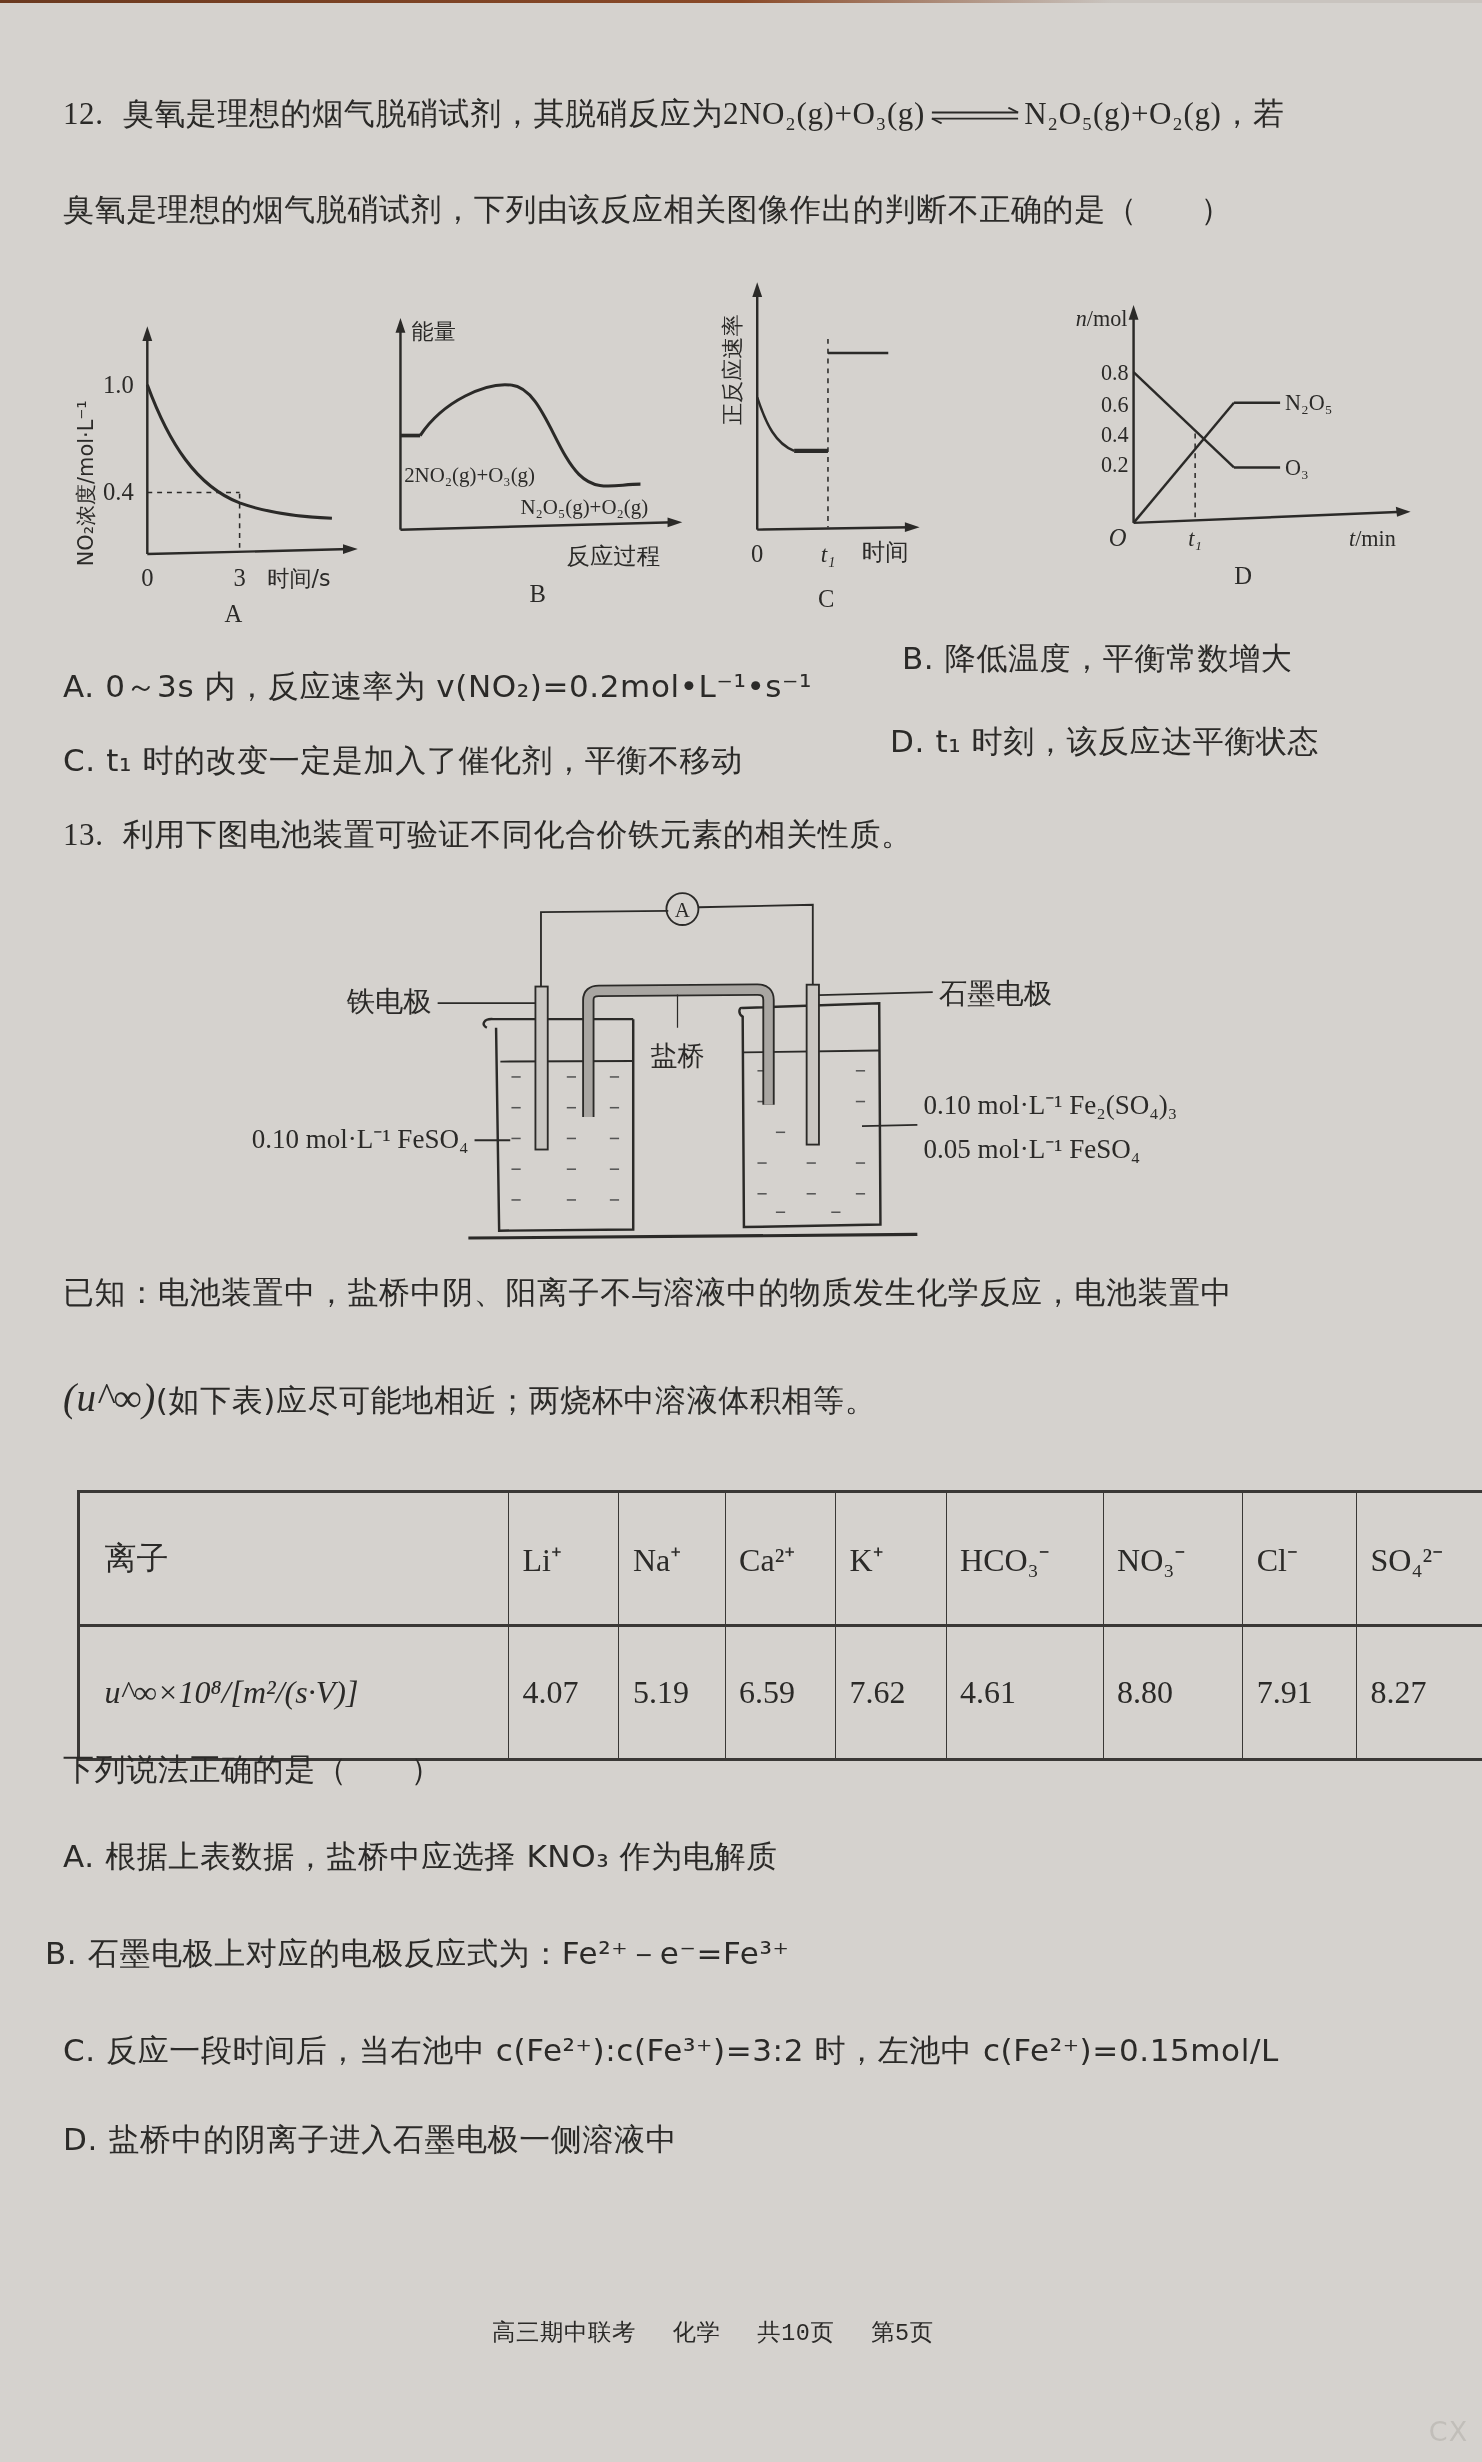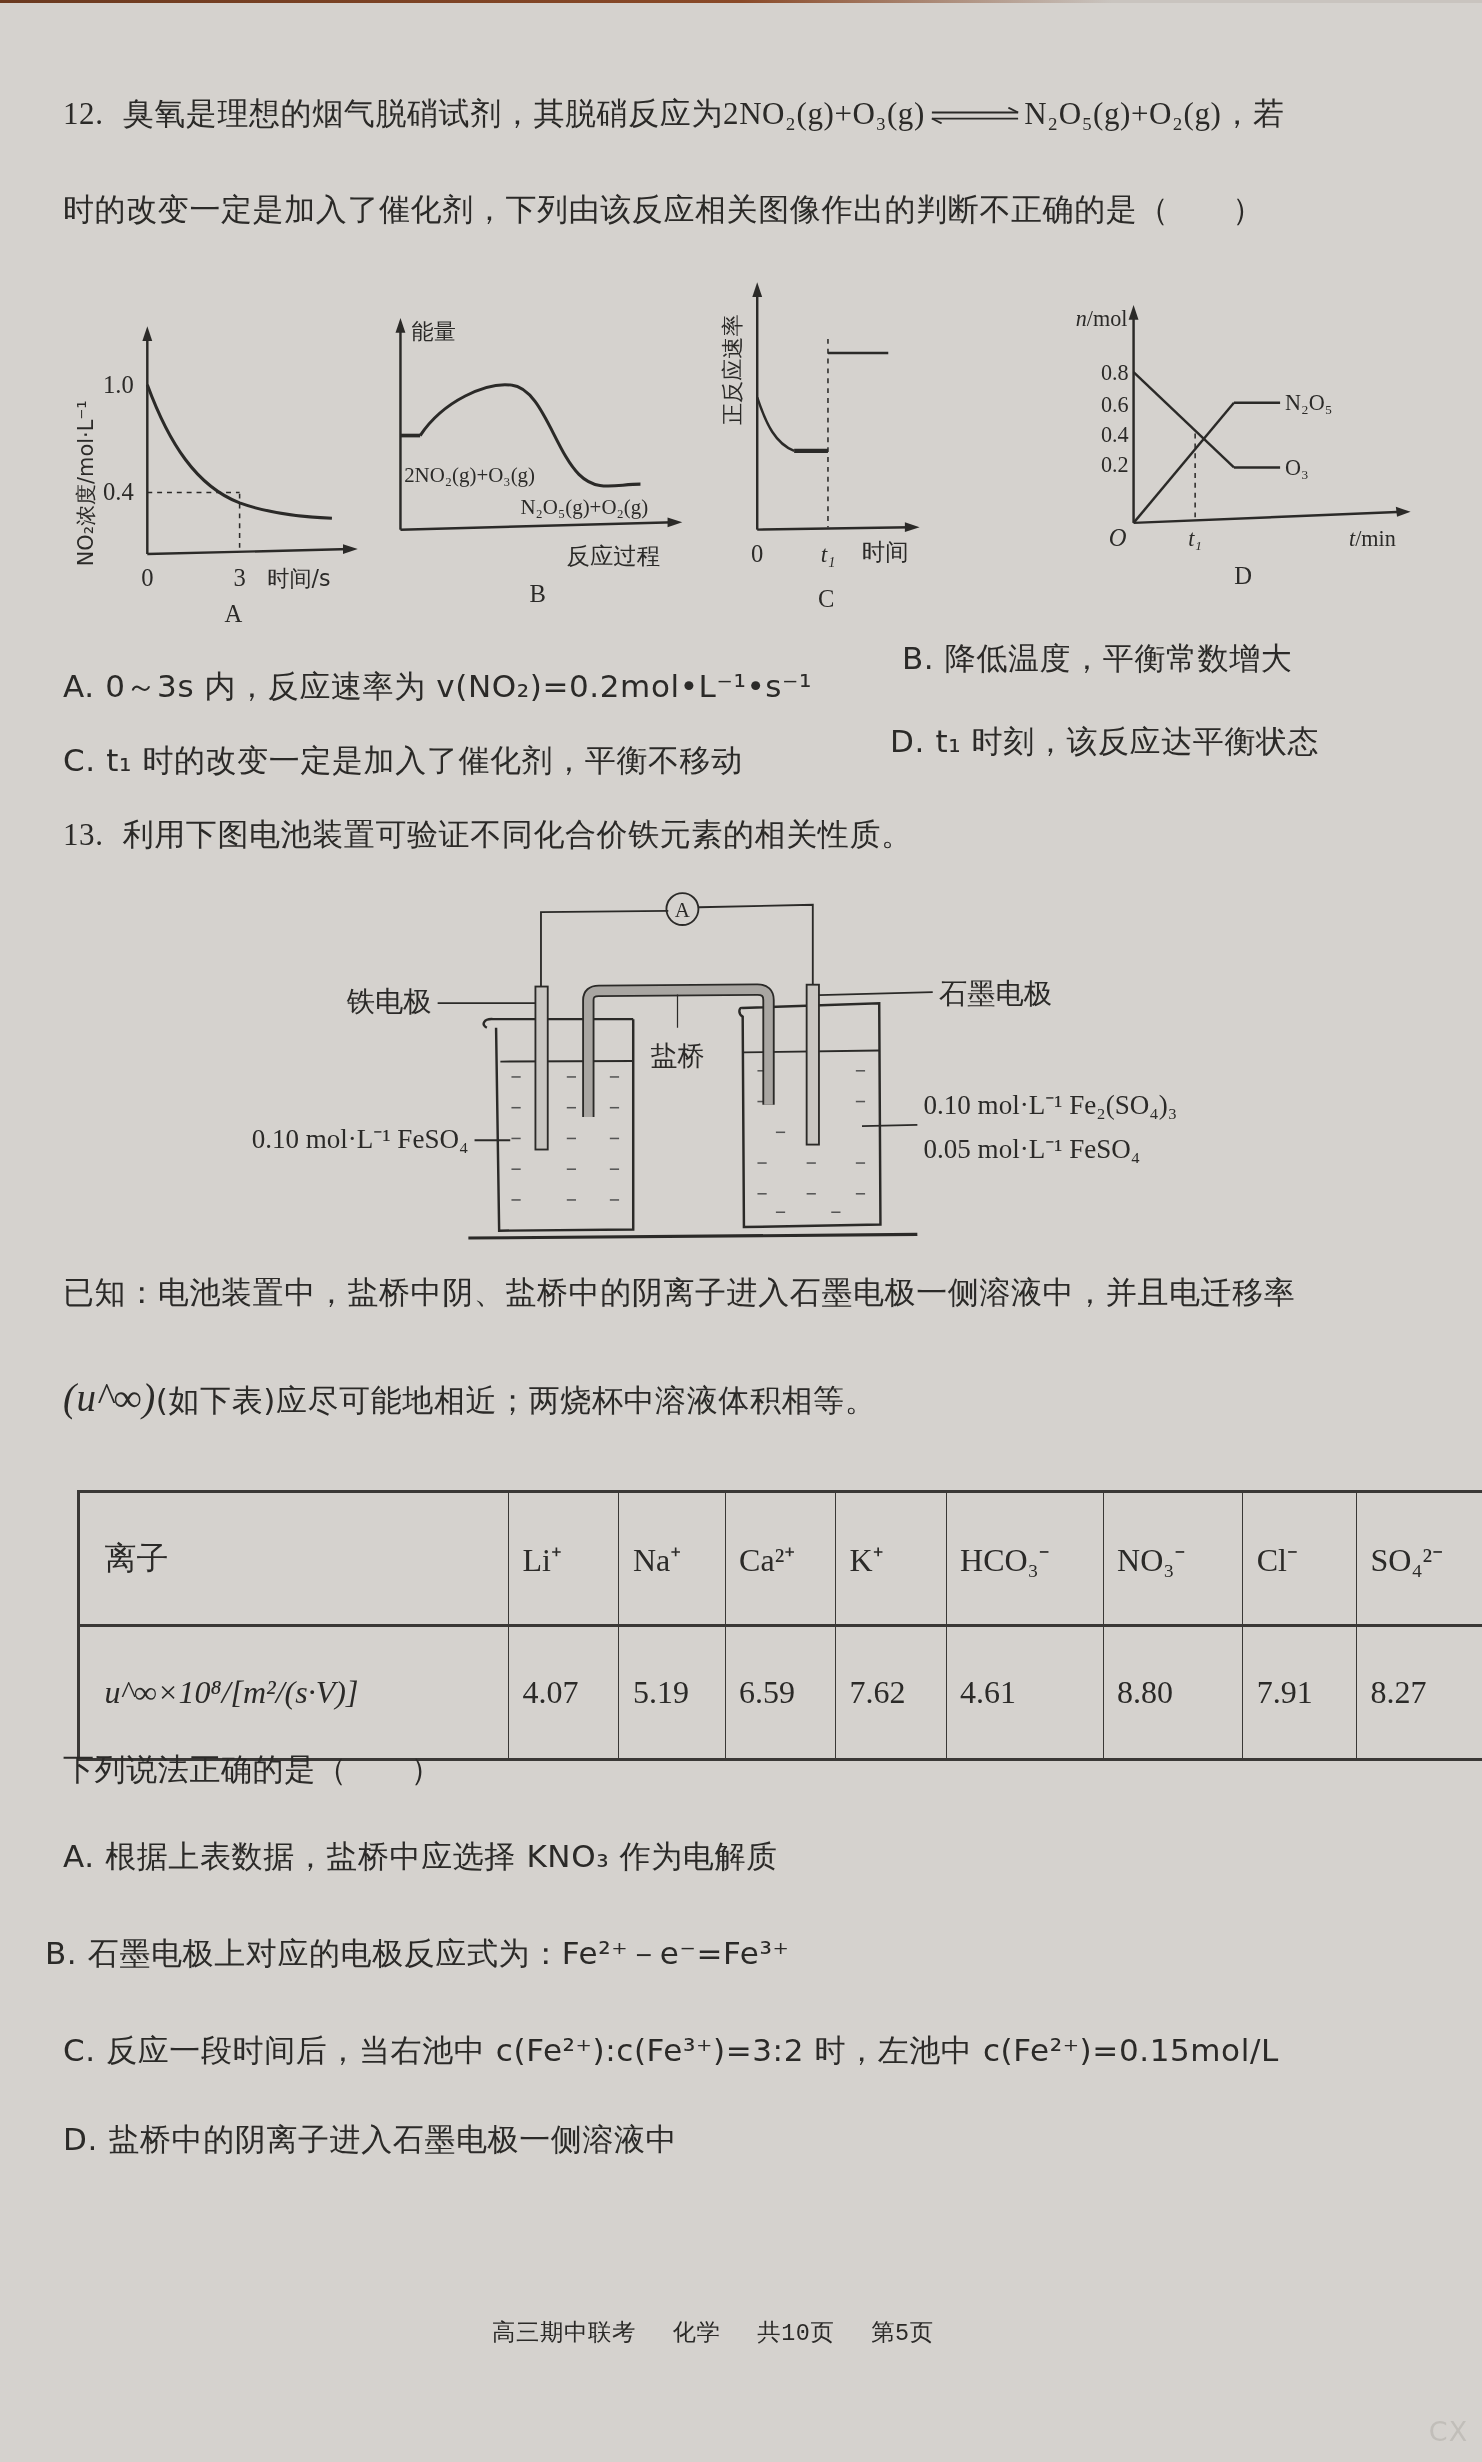--- a/index.html
+++ b/index.html
@@ -38,21 +38,21 @@
 
 <div class="abs txt cjk" style="left:63px; top:98px;text-align:right;">
   <span class="q-num">12.</span>
   <span style="margin-left:8.6px;">臭氧是理想的烟气脱硝试剂，其脱硝反应为</span><span class="q-num">2NO₂(g)+O₃(g)</span><span class="eqarrow"><svg width="92" height="17" viewBox="0 0 150 28">
         <line x1="4" y1="9" x2="146" y2="9" stroke="#2b2a28" stroke-width="3"></line>
         <polyline points="130,1 146,9" fill="none" stroke="#2b2a28" stroke-width="3"></polyline>
         <line x1="4" y1="19" x2="146" y2="19" stroke="#2b2a28" stroke-width="3"></line>
         <polyline points="20,27 4,19" fill="none" stroke="#2b2a28" stroke-width="3"></polyline>
       </svg></span><span class="q-num">N₂O₅(g)+O₂(g)</span><span>，若</span>
 </div>
-<div class="abs txt cjk" style="left:63px; top:194px;">时的改变一定是加入了催化剂，下列由该反应相关图像作出的判断不正确的是（　　）</div>
+<div class="abs txt cjk" style="left:63px; top:194px;">臭氧是理想的烟气脱硝试剂，下列由该反应相关图像作出的判断不正确的是（　　）</div>
 
 <svg class="graph" style="left:55px; top:320px;" width="320" height="308" viewBox="0 0 520 500">
   <line x1="150" y1="380" x2="150" y2="20" stroke="#2b2a28" stroke-width="4"></line>
   <polygon points="150,10 142,34 158,34" fill="#2b2a28"></polygon>
   <line x1="150" y1="380" x2="480" y2="372" stroke="#2b2a28" stroke-width="4"></line>
   <polygon points="492,372 468,364 468,380" fill="#2b2a28"></polygon>
   <path d="M150,105 C185,200 230,270 300,297 C350,315 400,320 450,322" fill="none" stroke="#2b2a28" stroke-width="5"></path>
   <line x1="150" y1="280" x2="300" y2="280" stroke="#2b2a28" stroke-width="2.5" stroke-dasharray="8,8"></line>
   <line x1="300" y1="282" x2="300" y2="378" stroke="#2b2a28" stroke-width="2.5" stroke-dasharray="8,8"></line>
   <text class="gtext" x="128" y="118" font-size="40" text-anchor="end">1.0</text>
@@ -186,21 +186,21 @@
   <text class="gcjk" x="400" y="222" font-size="46" text-anchor="end">铁电极</text>
   <line x1="1030" y1="197" x2="1215" y2="192" stroke="#2b2a28" stroke-width="3"></line>
   <text class="gcjk" x="1225" y="210" font-size="46">石墨电极</text>
   <line x1="470" y1="433" x2="528" y2="433" stroke="#2b2a28" stroke-width="3"></line>
   <text class="gtext" x="460" y="445" font-size="44" text-anchor="end">0.10 mol·L⁻¹ FeSO₄</text>
   <line x1="1100" y1="410" x2="1190" y2="408" stroke="#2b2a28" stroke-width="3"></line>
   <text class="gtext" x="1200" y="390" font-size="44">0.10 mol·L⁻¹ Fe₂(SO₄)₃</text>
   <text class="gtext" x="1200" y="462" font-size="44">0.05 mol·L⁻¹ FeSO₄</text>
 </svg>
 
-<div class="abs txt cjk" style="left:63px; top:1277px;">已知：电池装置中，盐桥中阴、盐桥中的阴离子进入石墨电极一侧溶液中，并且电迁移率</div>
+<div class="abs txt cjk" style="left:63px; top:1277px;">已知：电池装置中，盐桥中阴、阳离子不与溶液中的物质发生化学反应，电池装置中</div>
 <div class="abs txt cjk" style="left:63px; top:1378px;">
   <span class="q-num" style="font-size:39px; font-style:italic;">(u^∞)</span><span>(如下表)应尽可能地相近；两烧杯中溶液体积相等。</span>
 </div>
 
 <table class="ion">
   <colgroup>
     <col style="width:397px">
       <col style="width:102px">
       <col style="width:98px">
       <col style="width:102px">

